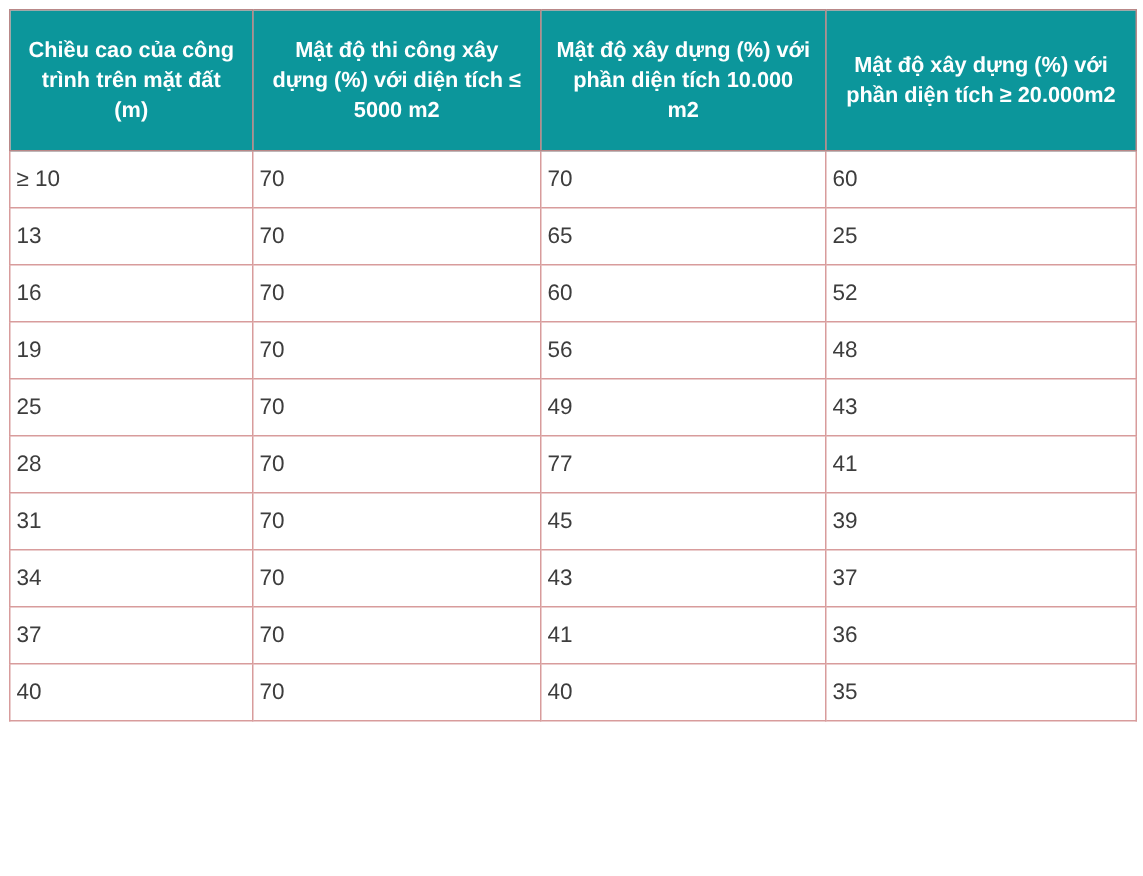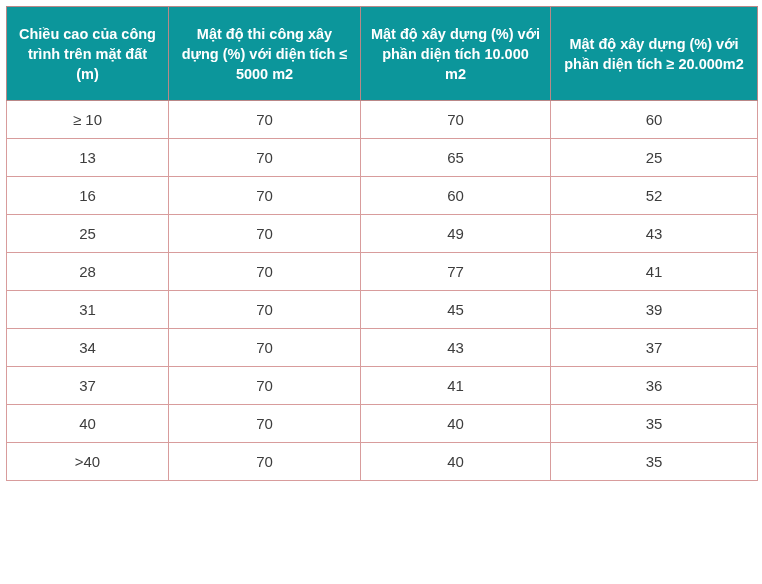--- a/index.html
+++ b/index.html
@@ -28,21 +28,21 @@
     text-align: center;
     vertical-align: middle;
     border: 1px solid var(--header-border, #b98888);
     padding: 8px 9px;
     height: 94px;
   }
   table.density-table td {
     background: var(--row-bg, #ffffff);
     color: var(--cell-text, #3d3d3d);
     font-size: 15px;
-    text-align: center;
+    text-align: left;
     vertical-align: middle;
     border: 1px solid var(--row-border, #d89c9c);
     padding: 0 4px;
     height: 38px;
   }
 </style>
 </head>
 <body>
 
 <div class="table-wrap">
@@ -74,20 +74,26 @@
           <td>65</td>
           <td>25</td>
         </tr>
         <tr>
           <td>16</td>
           <td>70</td>
           <td>60</td>
           <td>52</td>
         </tr>
         <tr>
+          <td>19</td>
+          <td>70</td>
+          <td>56</td>
+          <td>48</td>
+        </tr>
+        <tr>
           <td>25</td>
           <td>70</td>
           <td>49</td>
           <td>43</td>
         </tr>
         <tr>
           <td>28</td>
           <td>70</td>
           <td>77</td>
           <td>41</td>
@@ -109,21 +115,15 @@
           <td>70</td>
           <td>41</td>
           <td>36</td>
         </tr>
         <tr>
           <td>40</td>
           <td>70</td>
           <td>40</td>
           <td>35</td>
         </tr>
-        <tr>
-          <td>&gt;40</td>
-          <td>70</td>
-          <td>40</td>
-          <td>35</td>
-        </tr>
       </tbody>
   </table>
 </div>
 
 </body></html>

